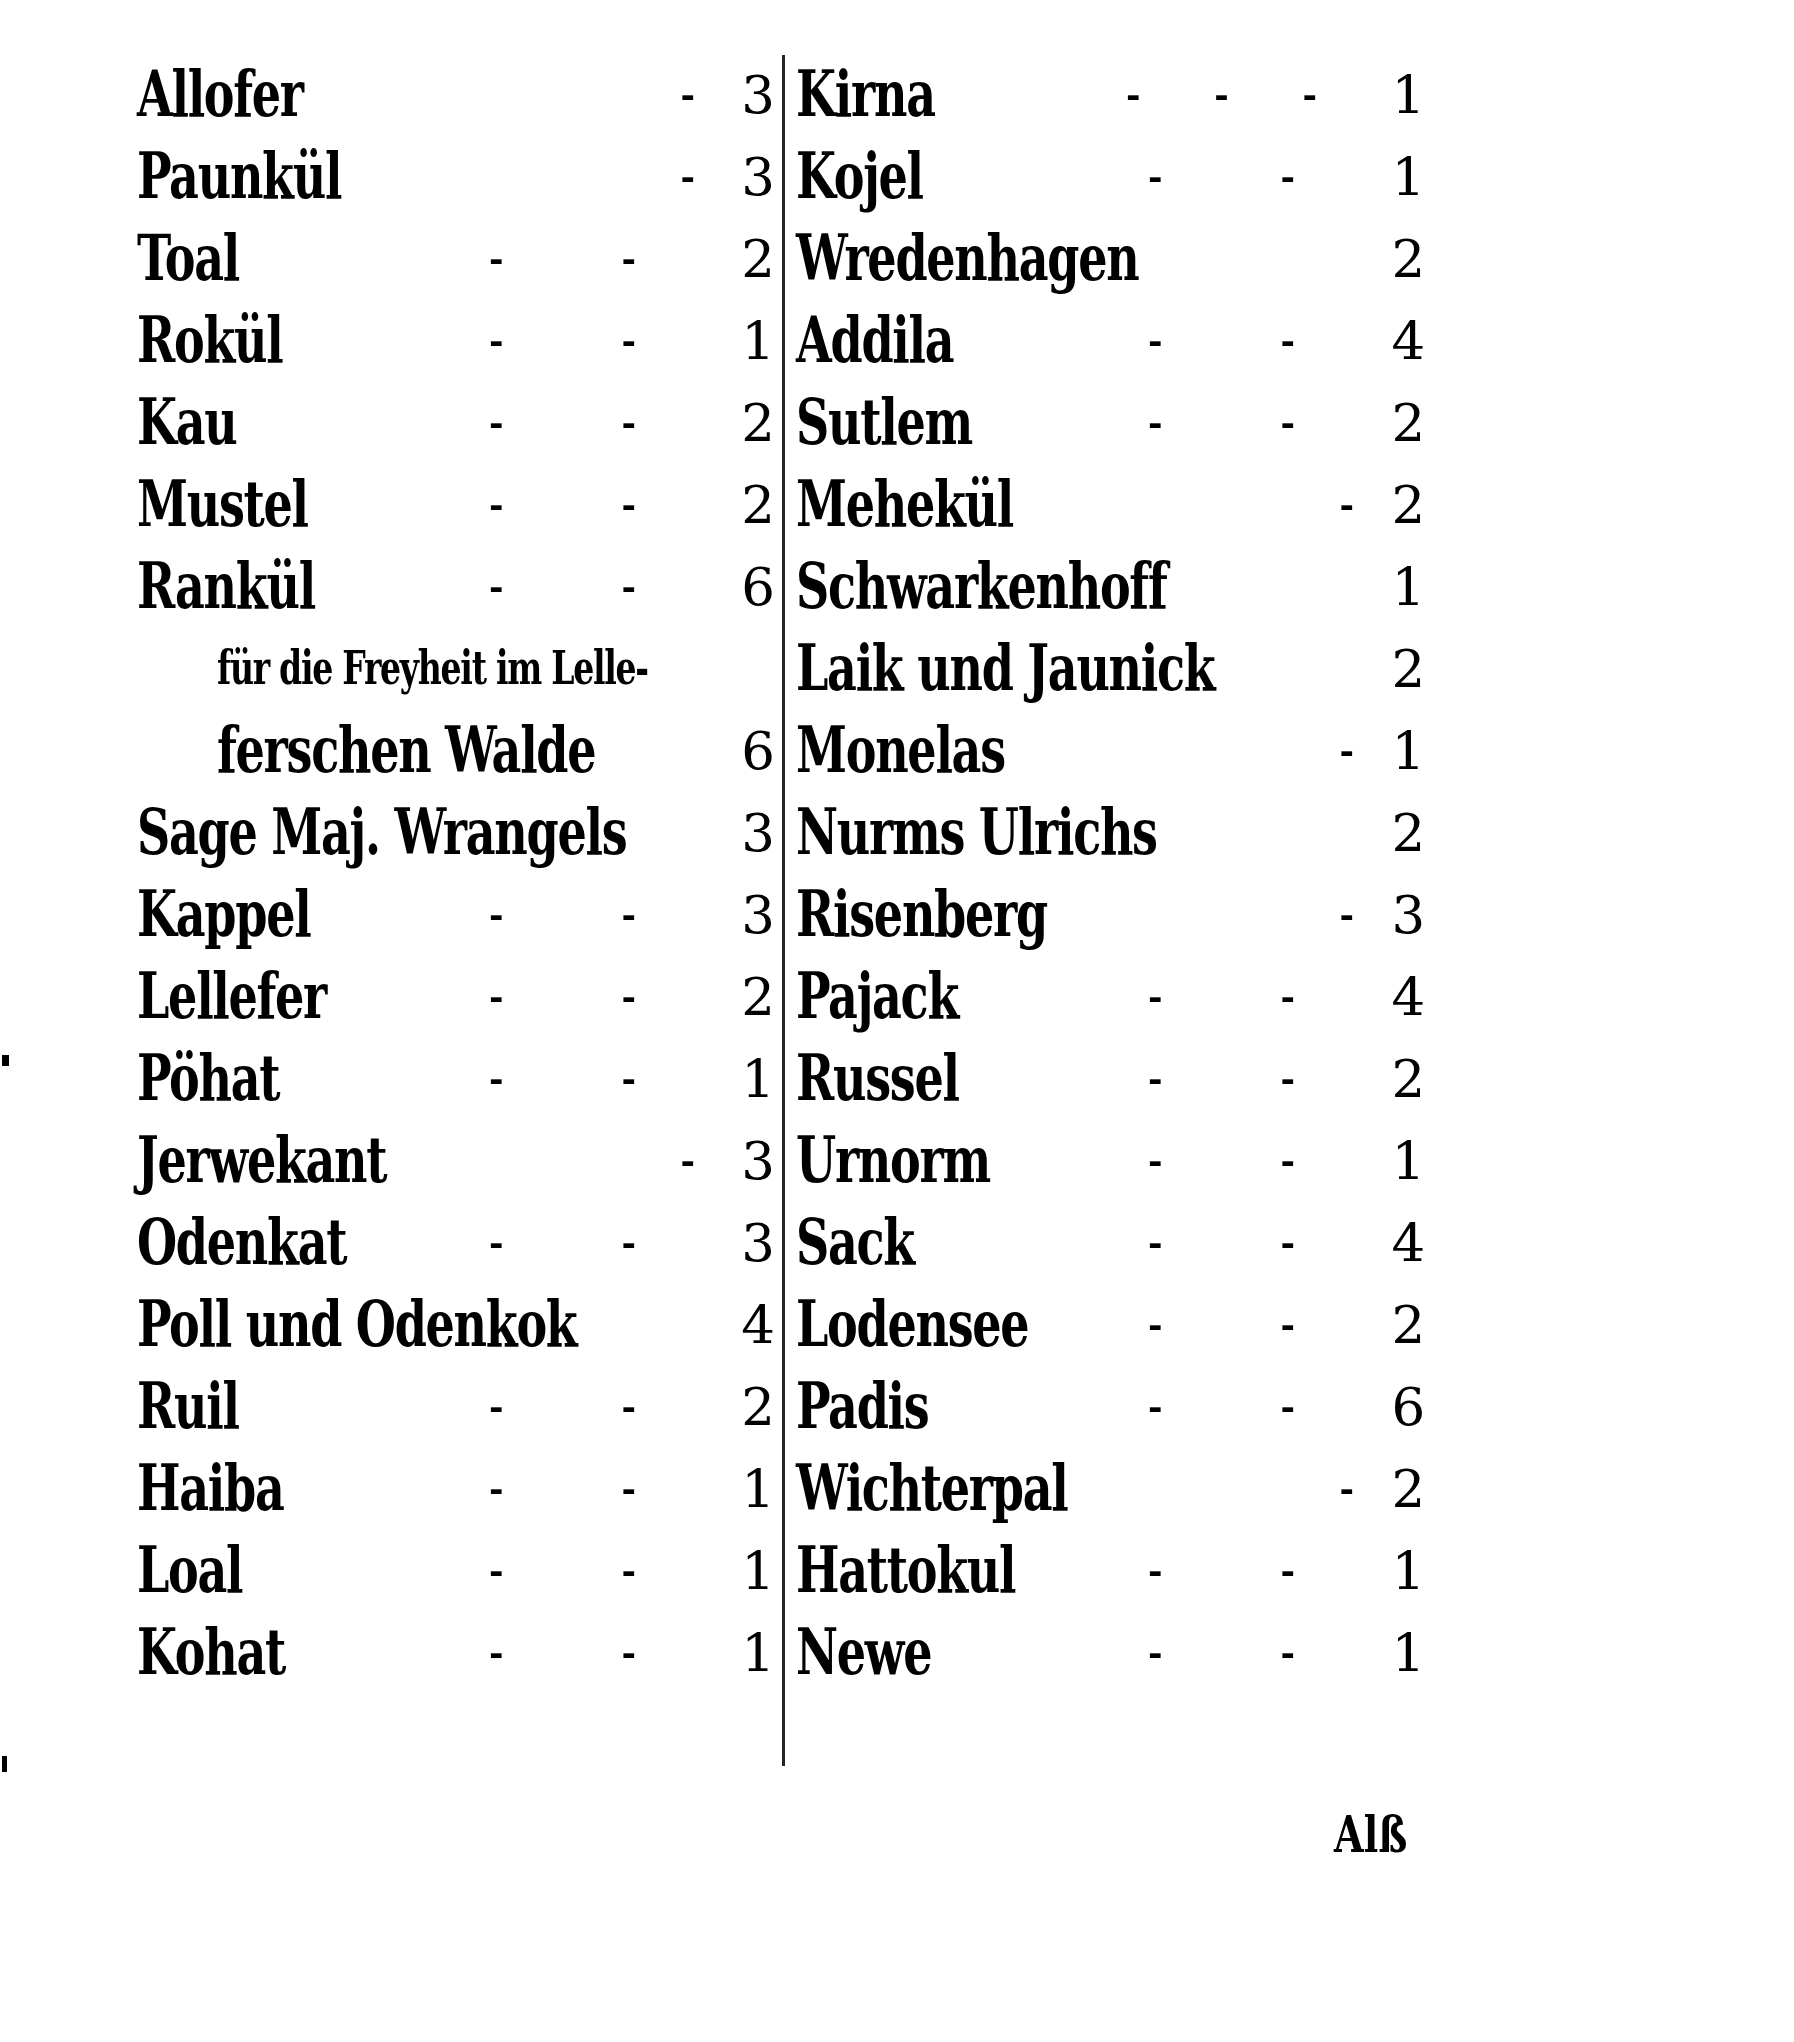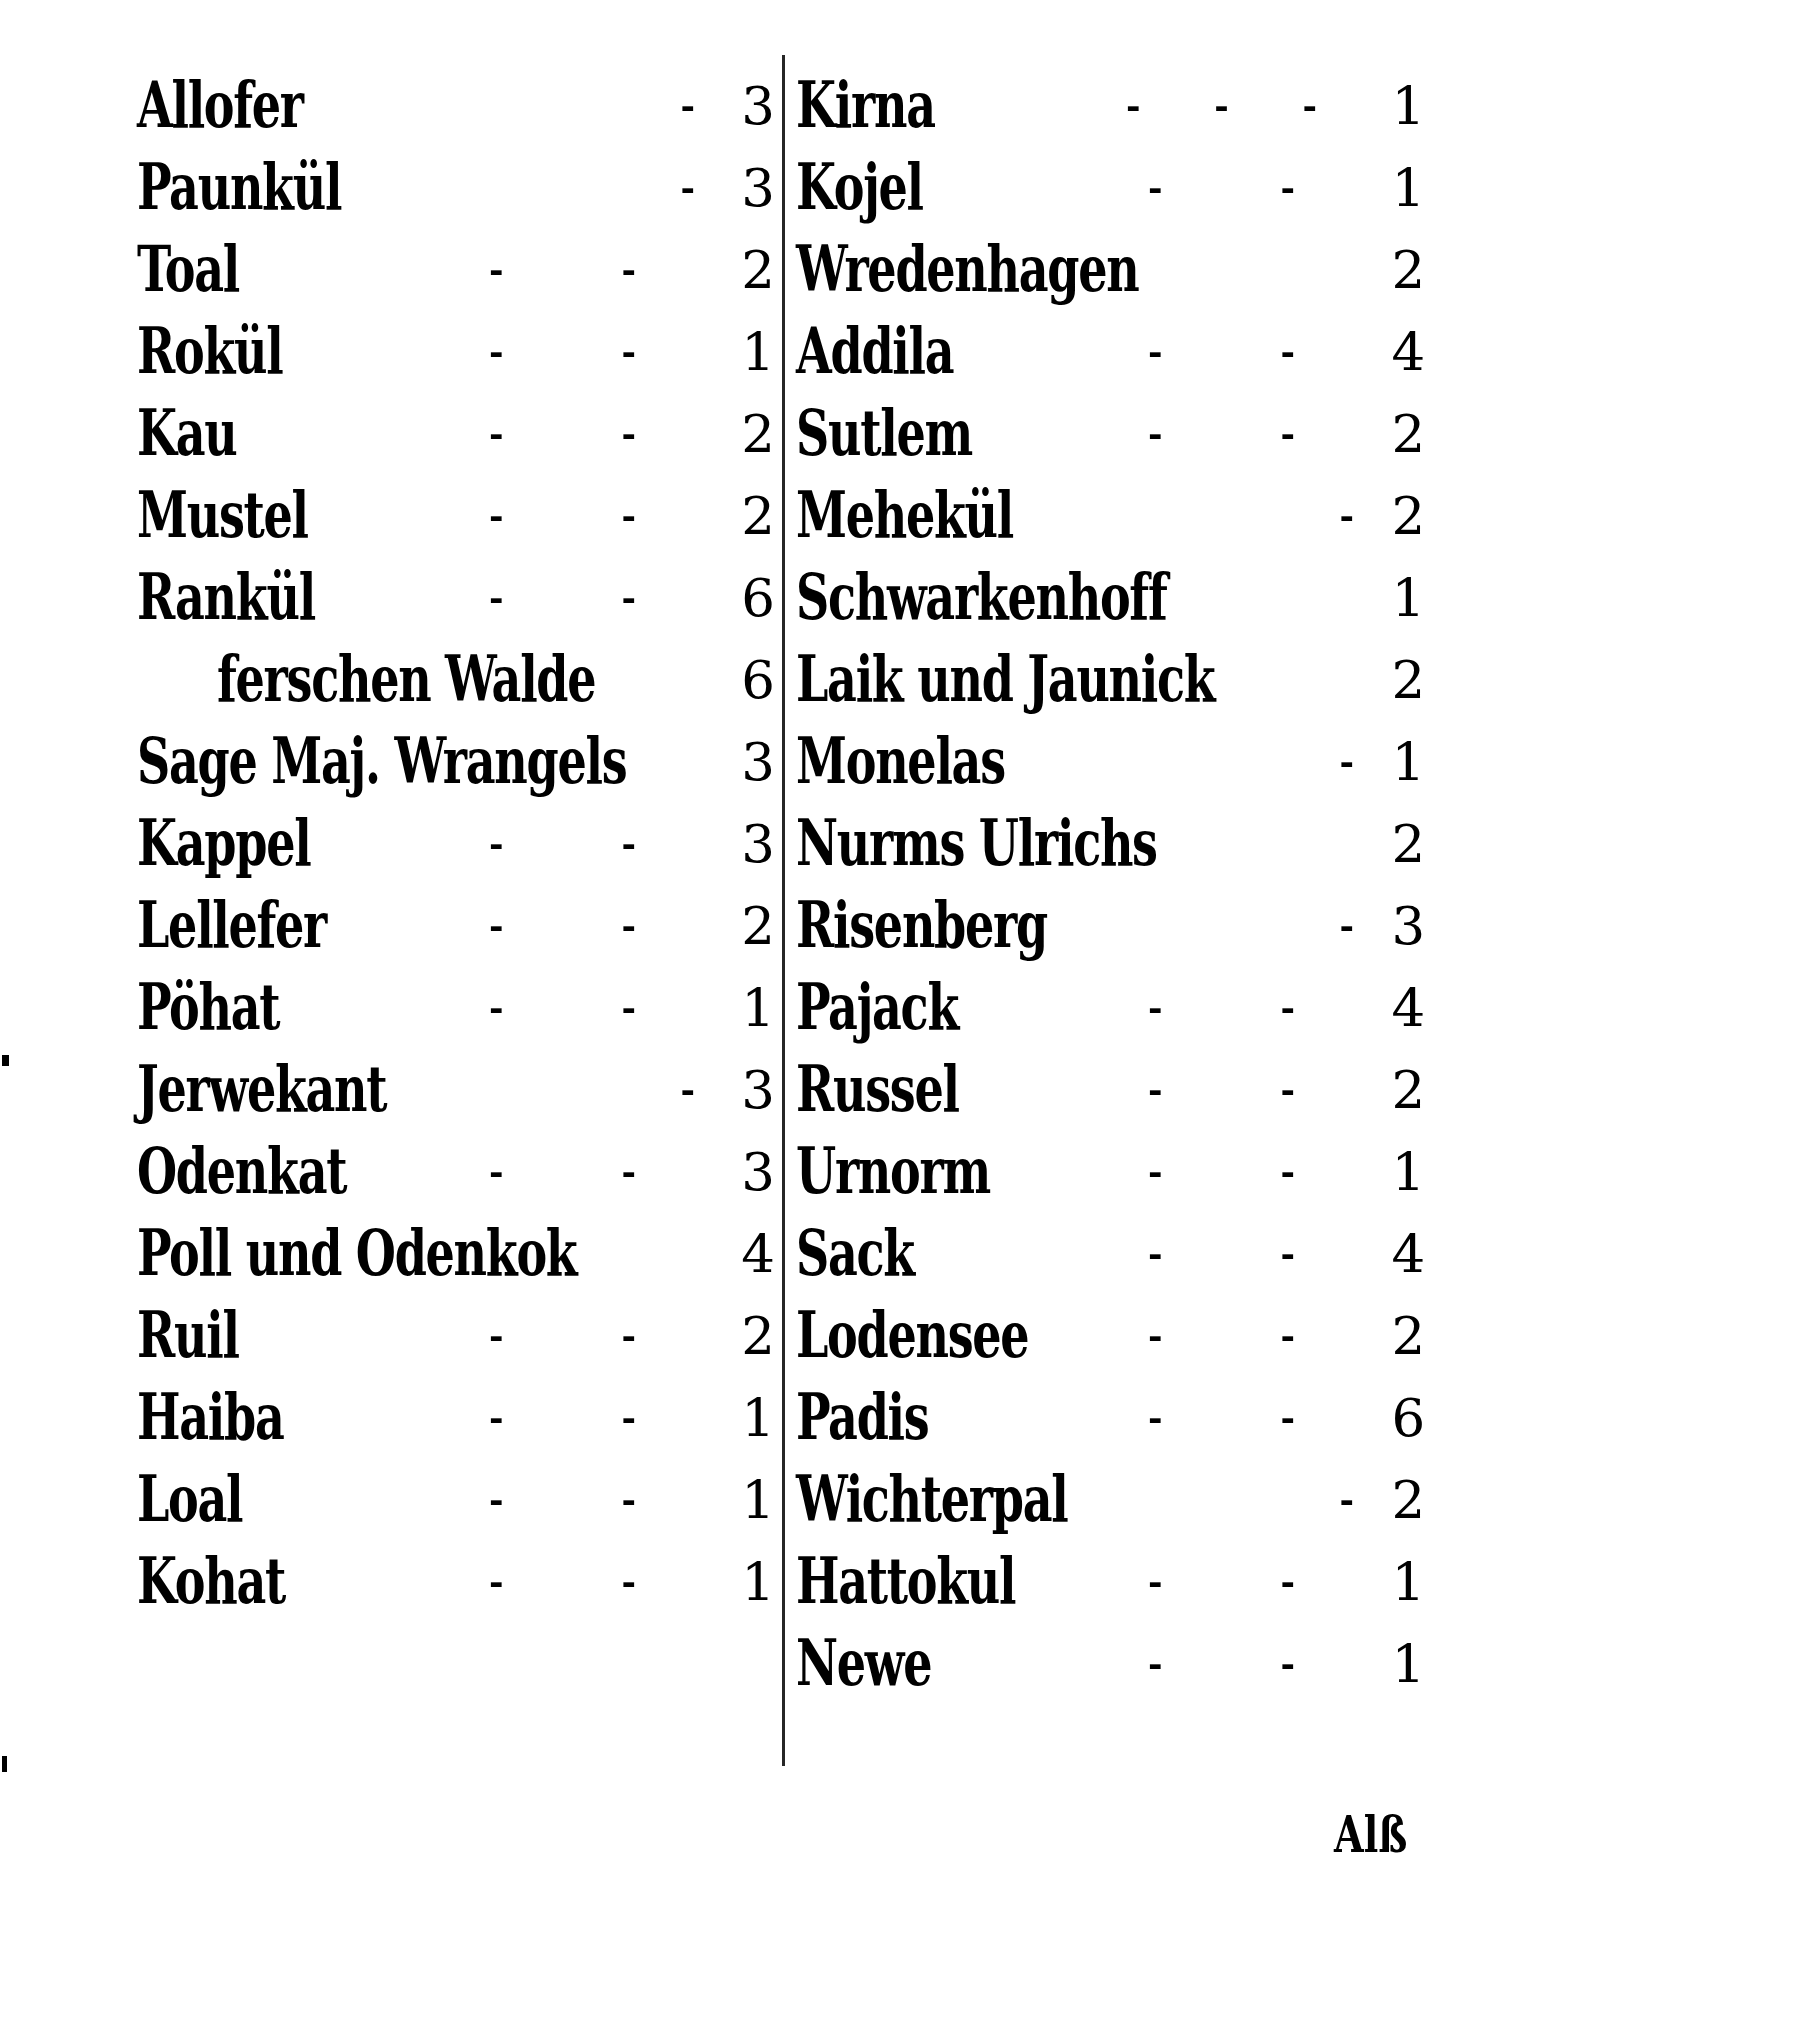--- a/index.html
+++ b/index.html
@@ -1,19 +1,19 @@
 <!DOCTYPE html>
 <html style="font-size:14px"><head>
 <meta charset="utf-8">
 <style>
   html, body { margin: 0; padding: 0; background: #ffffff; }
   body { width: 1795px; height: 2043px; position: relative; overflow: hidden;
          font-family: "DejaVu Serif", serif; color: #000; }
   .page { position: absolute; left: 0; top: 0; width: 1795px; height: 2043px; }
-  .col { position: absolute; top: 64px; }
+  .col { position: absolute; top: 53px; }
   .col-left { left: 137px; width: 638px; }
   .col-right { left: 796px; width: 638px; }
   .divider { position: absolute; left: 782px; top: 55px; width: 2.7px; height: 1711px;
              background: #000; opacity: 0.85; }
   .row { position: relative; height: 82px; display: flex; align-items: center; }
   .name { font-size: 64px; font-weight: bold; letter-spacing: -1.8px; white-space: nowrap;
           transform: scaleX(0.72); transform-origin: left center; line-height: 1; }
   .name.small { font-size: 46px; }
   .indent { padding-left: 80px; }
   .dashes { position: absolute; left: 293px; right: 80px; top: 0; bottom: 0;
@@ -78,20 +78,25 @@
   </div>
       <div class="row">
     <span class="name">Rankül</span>
     <span class="dashes">
           <span>-</span>
           <span>-</span>
         </span>
     <span class="num">6</span>
   </div>
       <div class="row indent">
+    <span class="name small">für die Freyheit im Lelle-</span>
+    <span class="dashes"></span>
+    <span class="num"></span>
+  </div>
+      <div class="row indent">
     <span class="name">ferschen Walde</span>
     <span class="dashes"></span>
     <span class="num">6</span>
   </div>
       <div class="row">
     <span class="name">Sage Maj. Wrangels</span>
     <span class="dashes"></span>
     <span class="num">3</span>
   </div>
       <div class="row">

